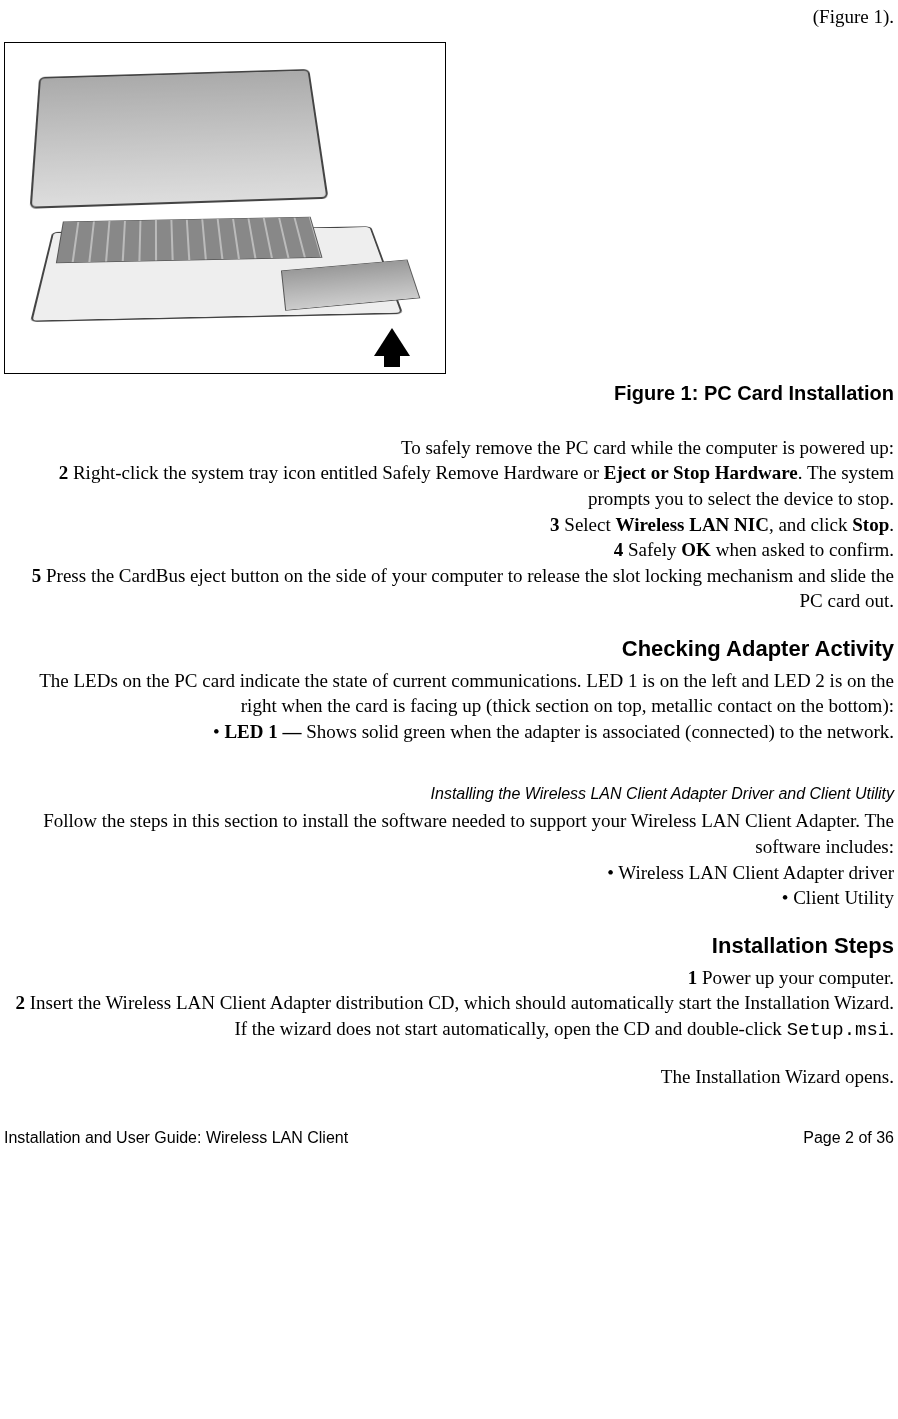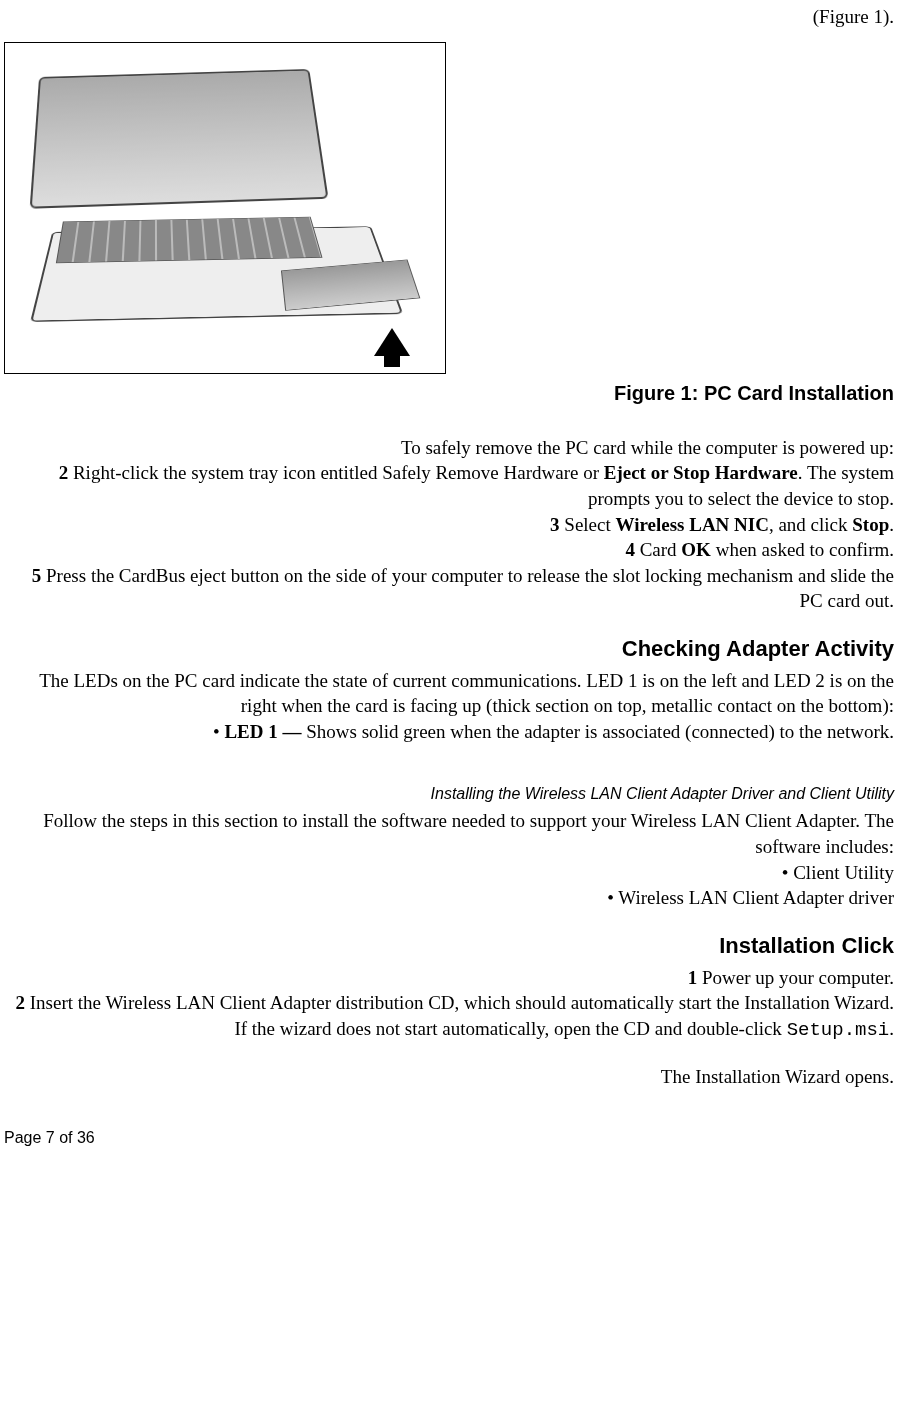--- a/index.html
+++ b/index.html
@@ -114,40 +114,41 @@
   <div class="card"></div>
   <div class="arrow-up"></div>
   <div class="arrow-stem"></div>
 </div>
 <p class="figure-caption">Figure 1: PC Card Installation</p>
 
 <div class="block">
   <p>To safely remove the PC card while the computer is powered up:</p>
   <p><b>2</b><span> Right-click the system tray icon entitled Safely Remove Hardware or </span><b>Eject or Stop Hardware</b><span>. The system prompts you to select the device to stop.</span></p>
   <p><b>3</b><span> Select </span><b>Wireless LAN NIC</b><span>, and click </span><b>Stop</b><span>.</span></p>
-  <p><b>4</b><span> Card </span><b>OK</b><span> when asked to confirm.</span></p>
+  <p><b>4</b><span> Safely </span><b>OK</b><span> when asked to confirm.</span></p>
   <p><b>5</b><span> Press the CardBus eject button on the side of your computer to release the slot locking mechanism and slide the PC card out.</span></p>
 </div>
 
 <p class="h3">Checking Adapter Activity</p>
 <div class="block">
   <p>The LEDs on the PC card indicate the state of current communications. LED 1 is on the left and LED 2 is on the right when the card is facing up (thick section on top, metallic contact on the bottom):</p>
   <p><span>• </span><b>LED 1 —</b><span> Shows solid green when the adapter is associated (connected) to the network.</span></p>
 </div>
 
 <p class="h2"> Installing the Wireless LAN Client Adapter Driver and Client Utility</p>
 <div class="block">
   <p>Follow the steps in this section to install the software needed to support your Wireless LAN Client Adapter. The software includes:</p>
+  <p>• Wireless LAN Client Adapter driver</p>
   <p>• Client Utility</p>
-  <p>• Wireless LAN Client Adapter driver</p>
 </div>
 
-<p class="h3">Installation Click</p>
+<p class="h3">Installation Steps</p>
 <div class="block">
   <p><b>1</b><span> Power up your computer.</span></p>
   <p><b>2</b><span> Insert the Wireless LAN Client Adapter distribution CD, which should automatically start the Installation Wizard. If the wizard does not start automatically, open the CD and double-click </span><span class="mono">Setup.msi</span><span>.</span></p>
 </div>
 
 <p>The Installation Wizard opens.</p>
 
 <div class="footer">
-  <span>Page 7 of 36</span>
+  <span>Installation and User Guide: Wireless LAN Client</span>
+  <span>Page 2 of 36</span>
 </div>
 
 </body></html>

